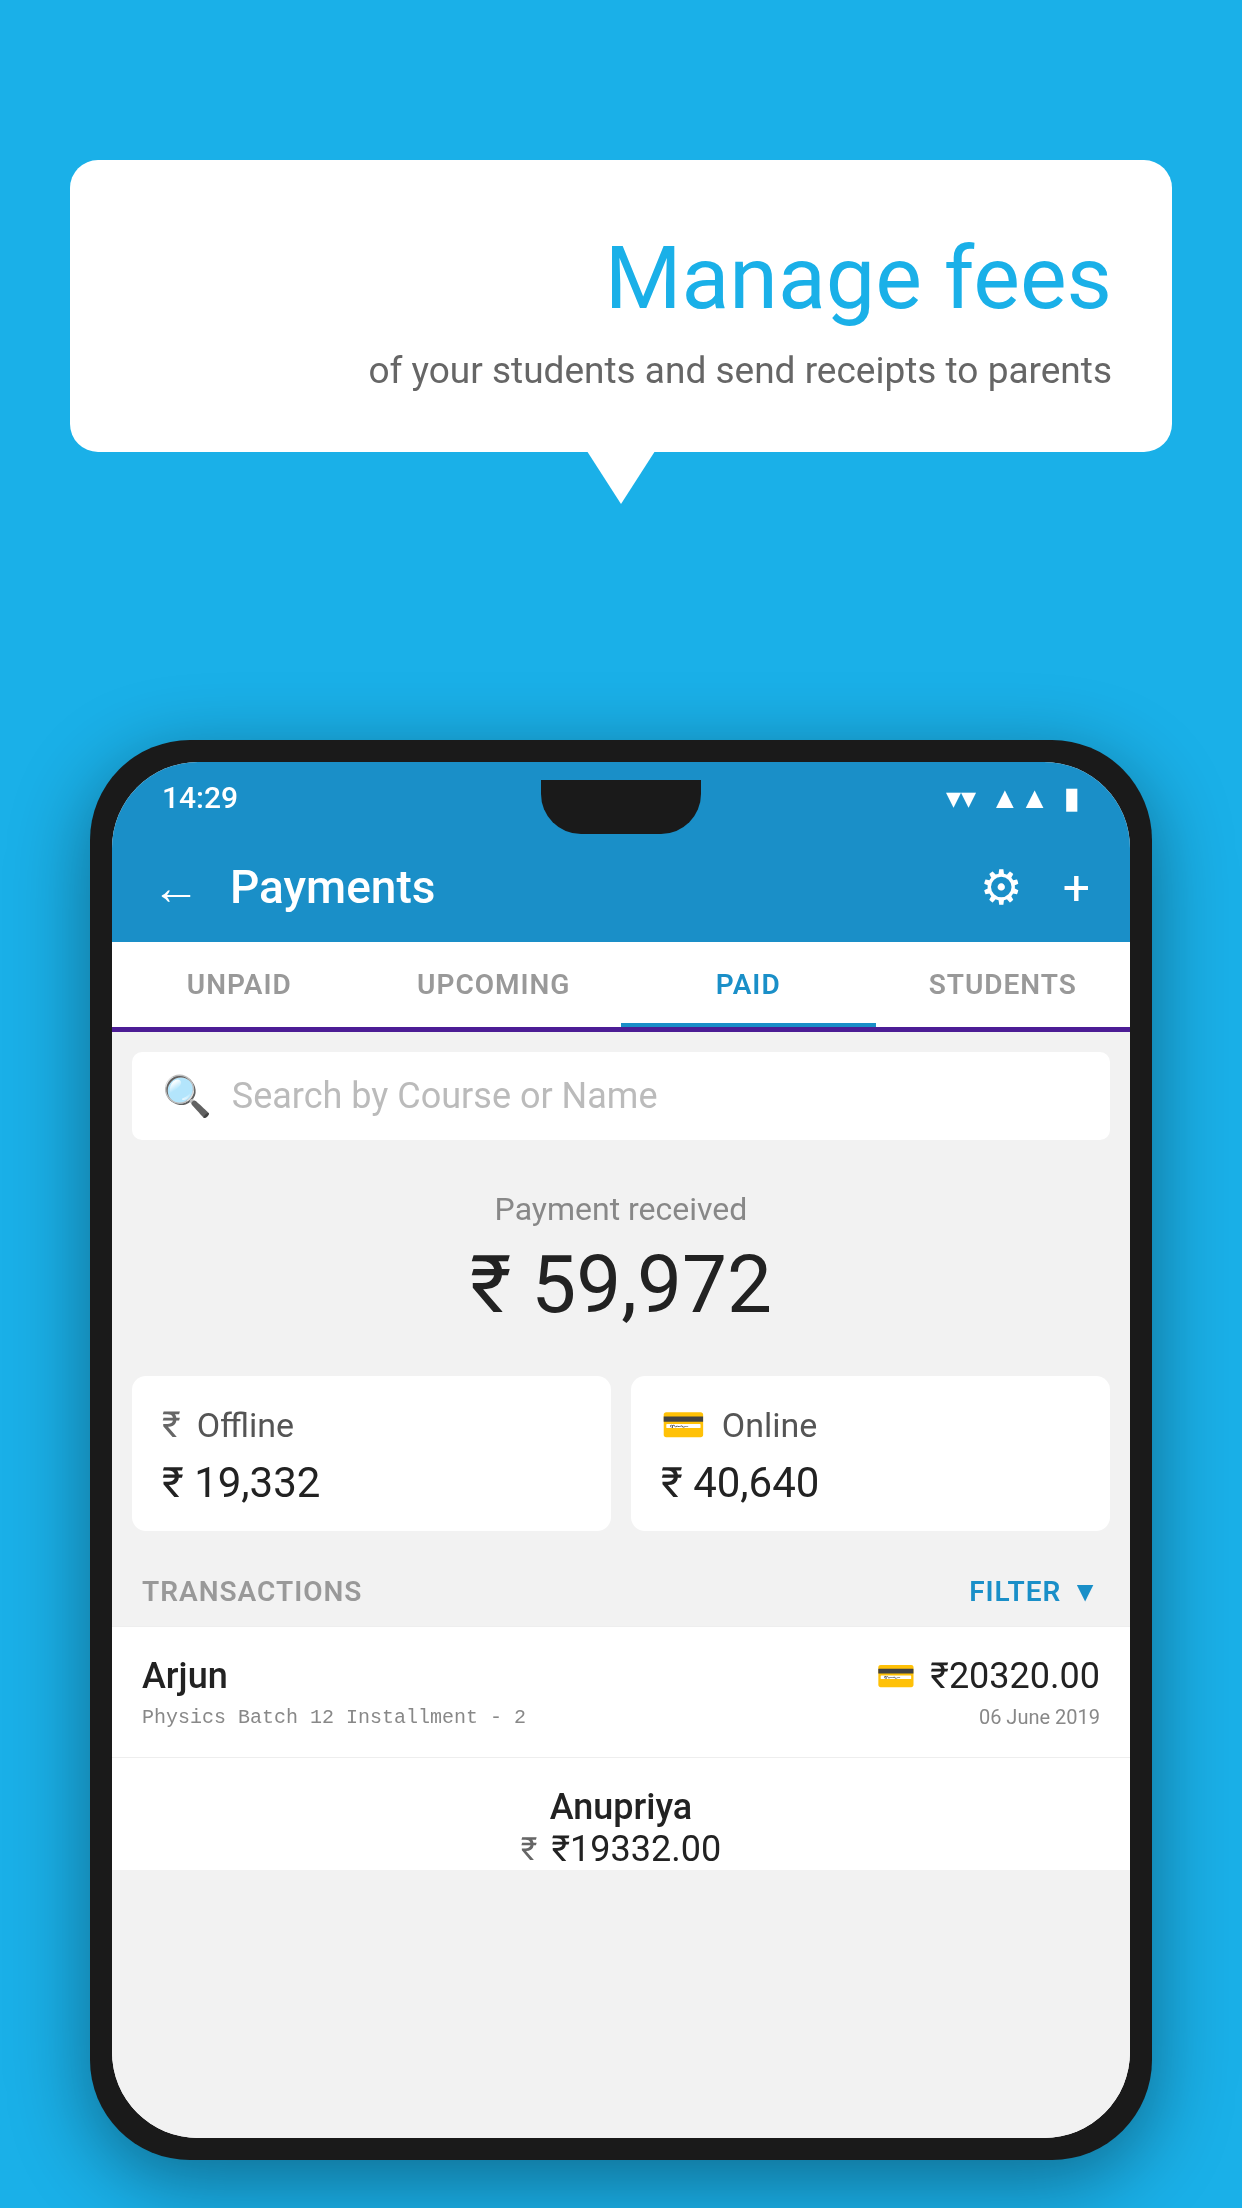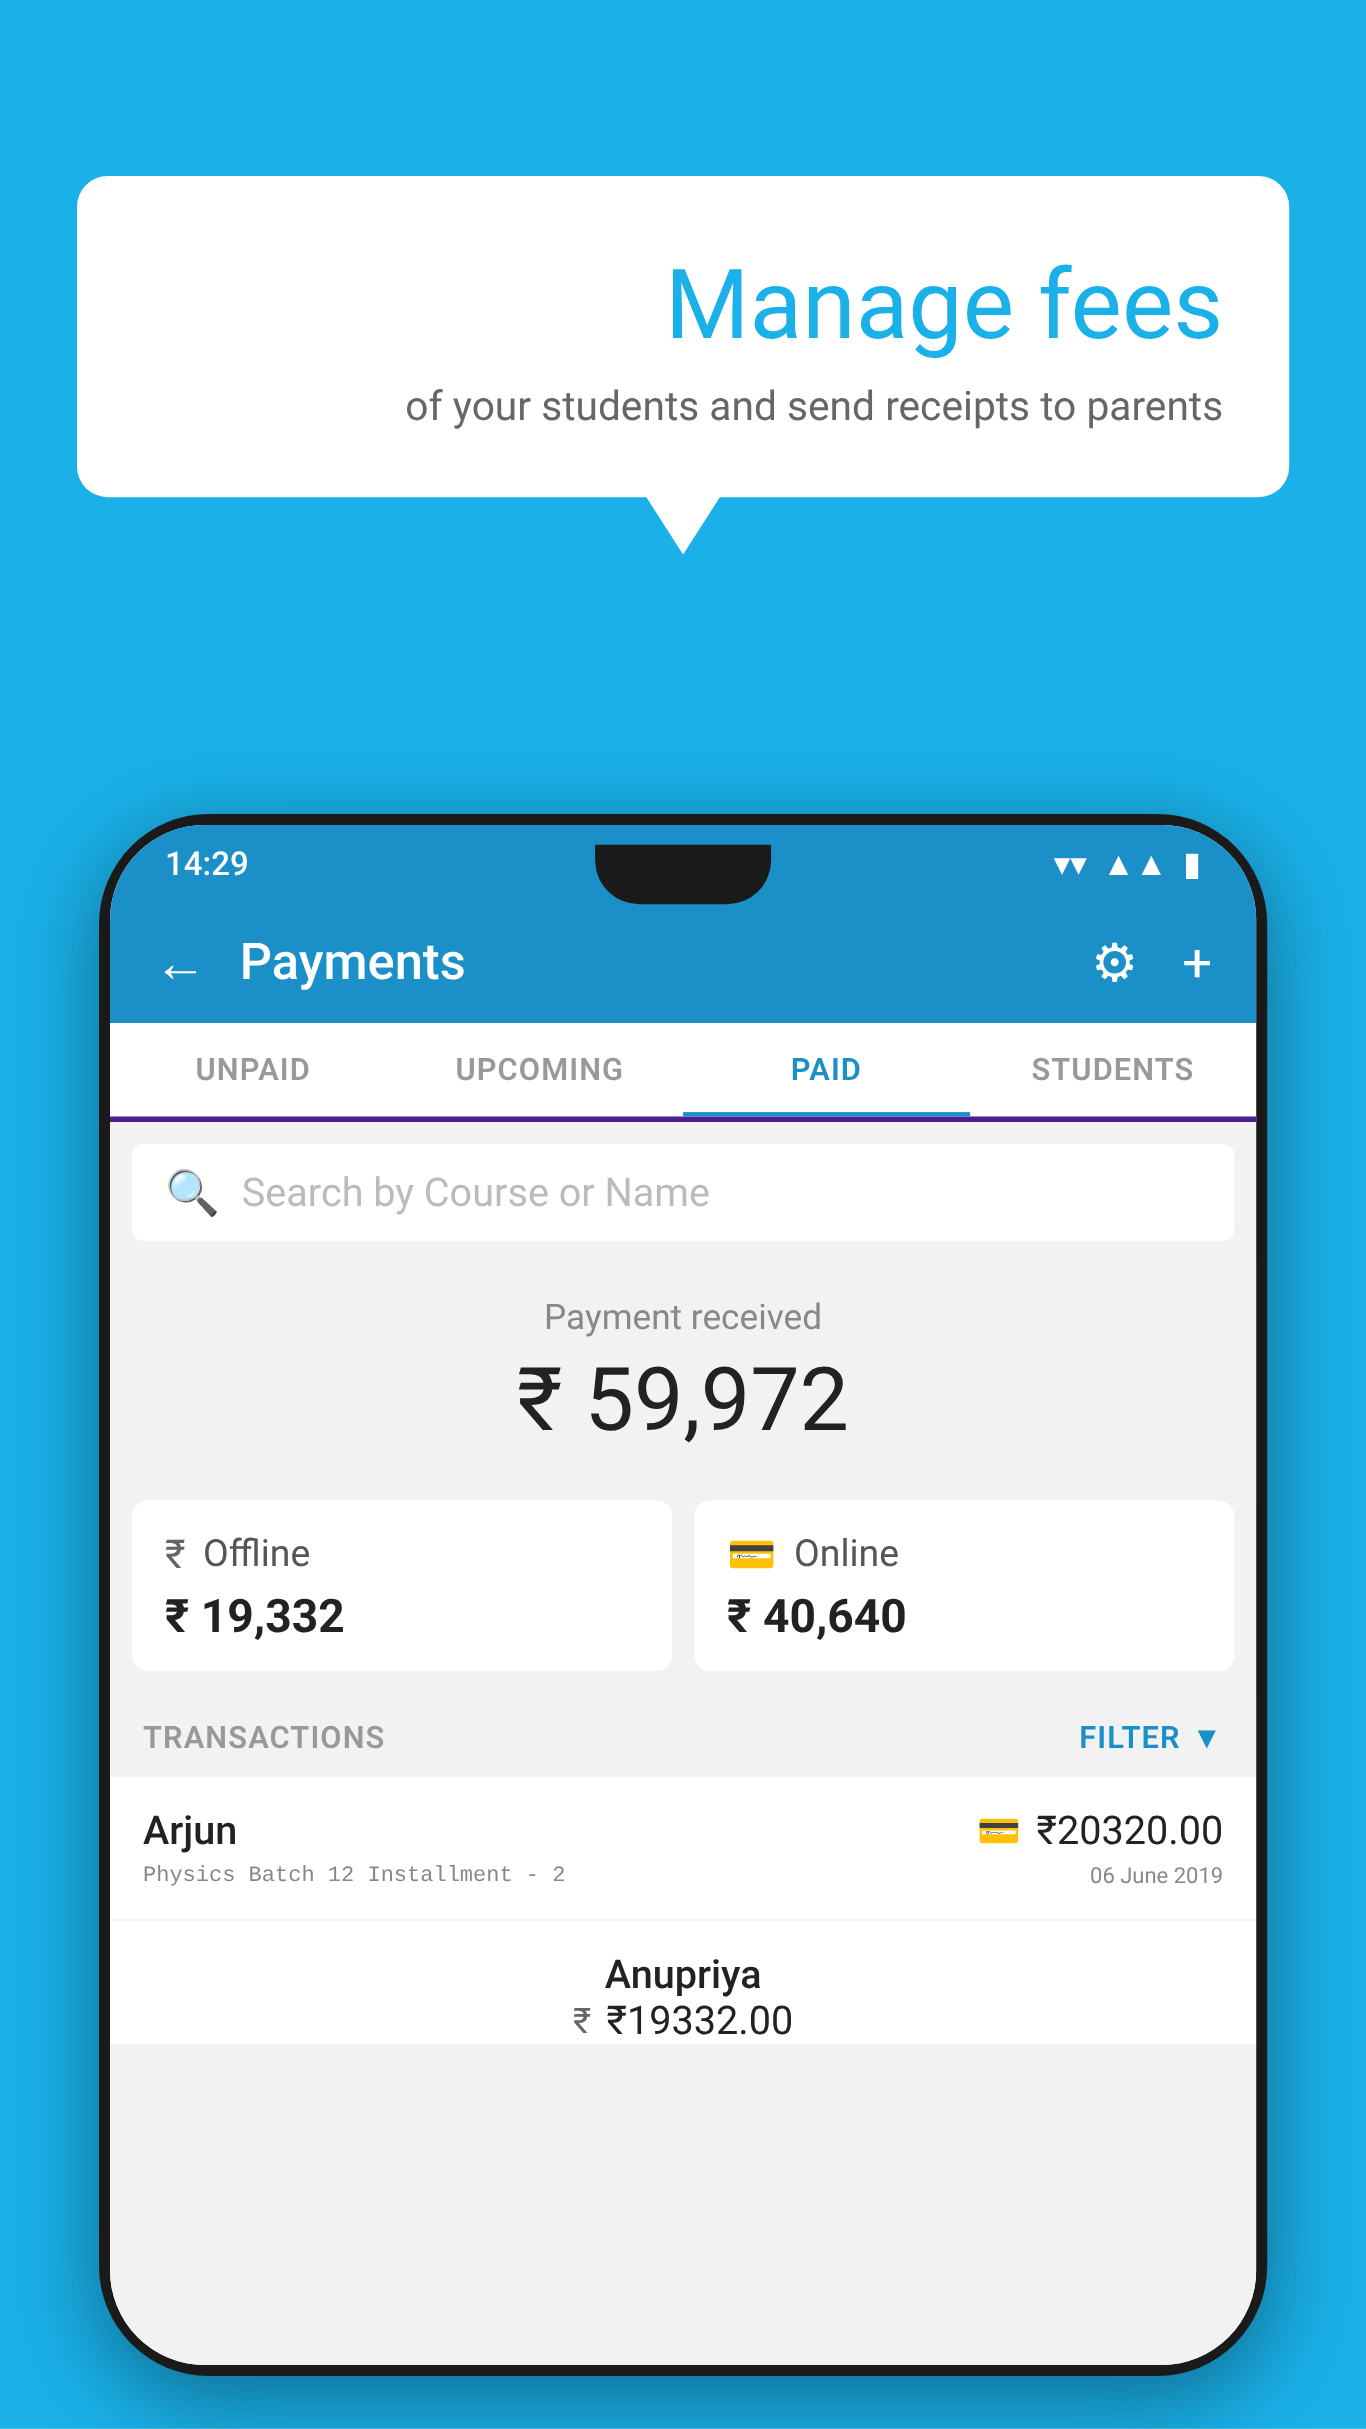--- a/index.html
+++ b/index.html
@@ -63,21 +63,21 @@
     
     .phone {
       position: absolute;
       top: 740px;
       left: 90px;
       right: 78px;
       width: 1062px;
       height: 1420px;
       background: #1a1a1a;
       border-radius: 100px;
-      padding: 10px;
+      padding: 22px;
       box-shadow: 0 20px 80px rgba(0,0,0,0.4);
     }
 
     .phone-inner {
       width: 100%;
       height: 100%;
       background: white;
       border-radius: 86px;
       overflow: hidden;
       position: relative;
@@ -258,21 +258,21 @@
     }
 
     .card-label {
       font-size: 34px;
       color: #555;
     }
 
     .card-amount {
       font-size: 42px;
       color: #222;
-      font-weight: 700;
+      font-weight: 400;
     }
 
     
     .transactions-header {
       display: flex;
       align-items: center;
       justify-content: space-between;
       padding: 20px 30px 18px;
       background: #f2f2f2;
     }

